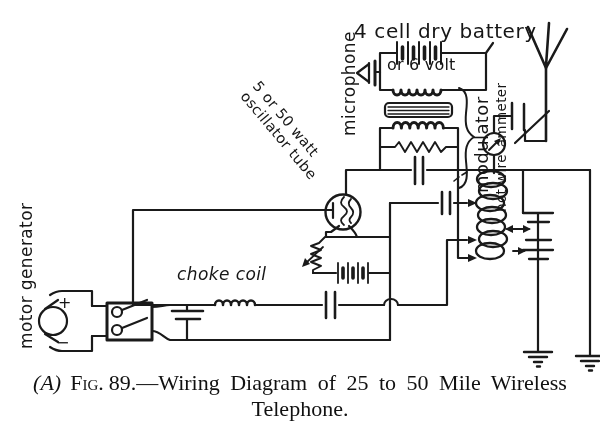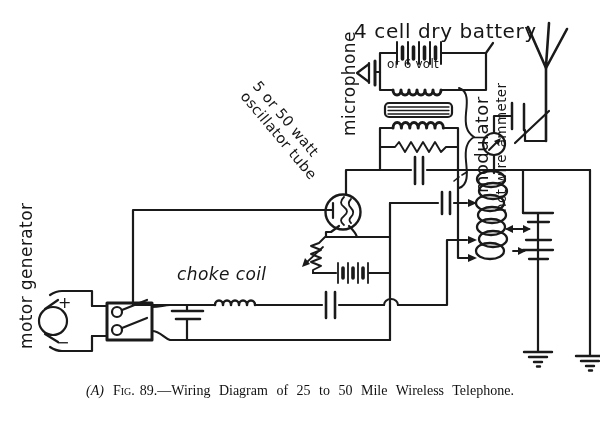--- a/index.html
+++ b/index.html
@@ -3,33 +3,33 @@
 <meta charset="utf-8">
 <style>
   html,body{margin:0;padding:0;}
   #page{position:relative;width:600px;height:432px;background:#ffffff;overflow:hidden;
         font-family:"DejaVu Sans",sans-serif;color:#161616;}
   #schematic{position:absolute;left:0;top:0;}
   .hand{position:absolute;white-space:nowrap;color:#161616;letter-spacing:.4px;}
   .rot{transform-origin:0 0;transform:rotate(-90deg);}
   .lbl-battery{left:354px;top:19px;font-size:20px;letter-spacing:.6px;}
   .lbl-mic{left:339px;top:136px;font-size:17px;}
-  .lbl-storage{left:387px;top:57px;font-size:12px;line-height:15px;letter-spacing:.2px;text-align:center;}
+  .lbl-storage{left:387px;top:57px;font-size:16px;line-height:15px;letter-spacing:.2px;text-align:center;}
   .lbl-storage span{display:block;}
   .lbl-modulator{left:471px;top:193px;font-size:18px;}
   .lbl-osc{left:262px;top:78px;font-size:14.5px;line-height:16px;transform-origin:0 0;transform:rotate(50deg);}
   .lbl-osc span{display:block;}
   .lbl-ammeter{left:494px;top:212px;font-size:13.5px;line-height:15px;}
   .lbl-ammeter span{display:inline-block;margin-right:2px;}
   .amm2{display:block;}
   .lbl-choke{left:177px;top:264px;font-size:17px;font-style:italic;}
   .lbl-motgen{left:16px;top:349px;font-size:17px;}
   .caption{position:absolute;left:0;width:600px;text-align:center;
            font-family:"Liberation Serif","DejaVu Serif",serif;color:#111;}
-  .cap1{top:383px;font-size:14px;word-spacing:5px;}
+  .cap1{top:370px;font-size:22px;word-spacing:5px;}
   .cap2{top:387px;font-size:16px;word-spacing:2px;}
   .cap-idx{font-style:italic;margin-right:9px;}
   .cap-fig{font-variant:small-caps;margin-right:5px;}
   svg *{vector-effect:none;}
 </style>
 </head>
 <body>
 
 <div id="page">
 

